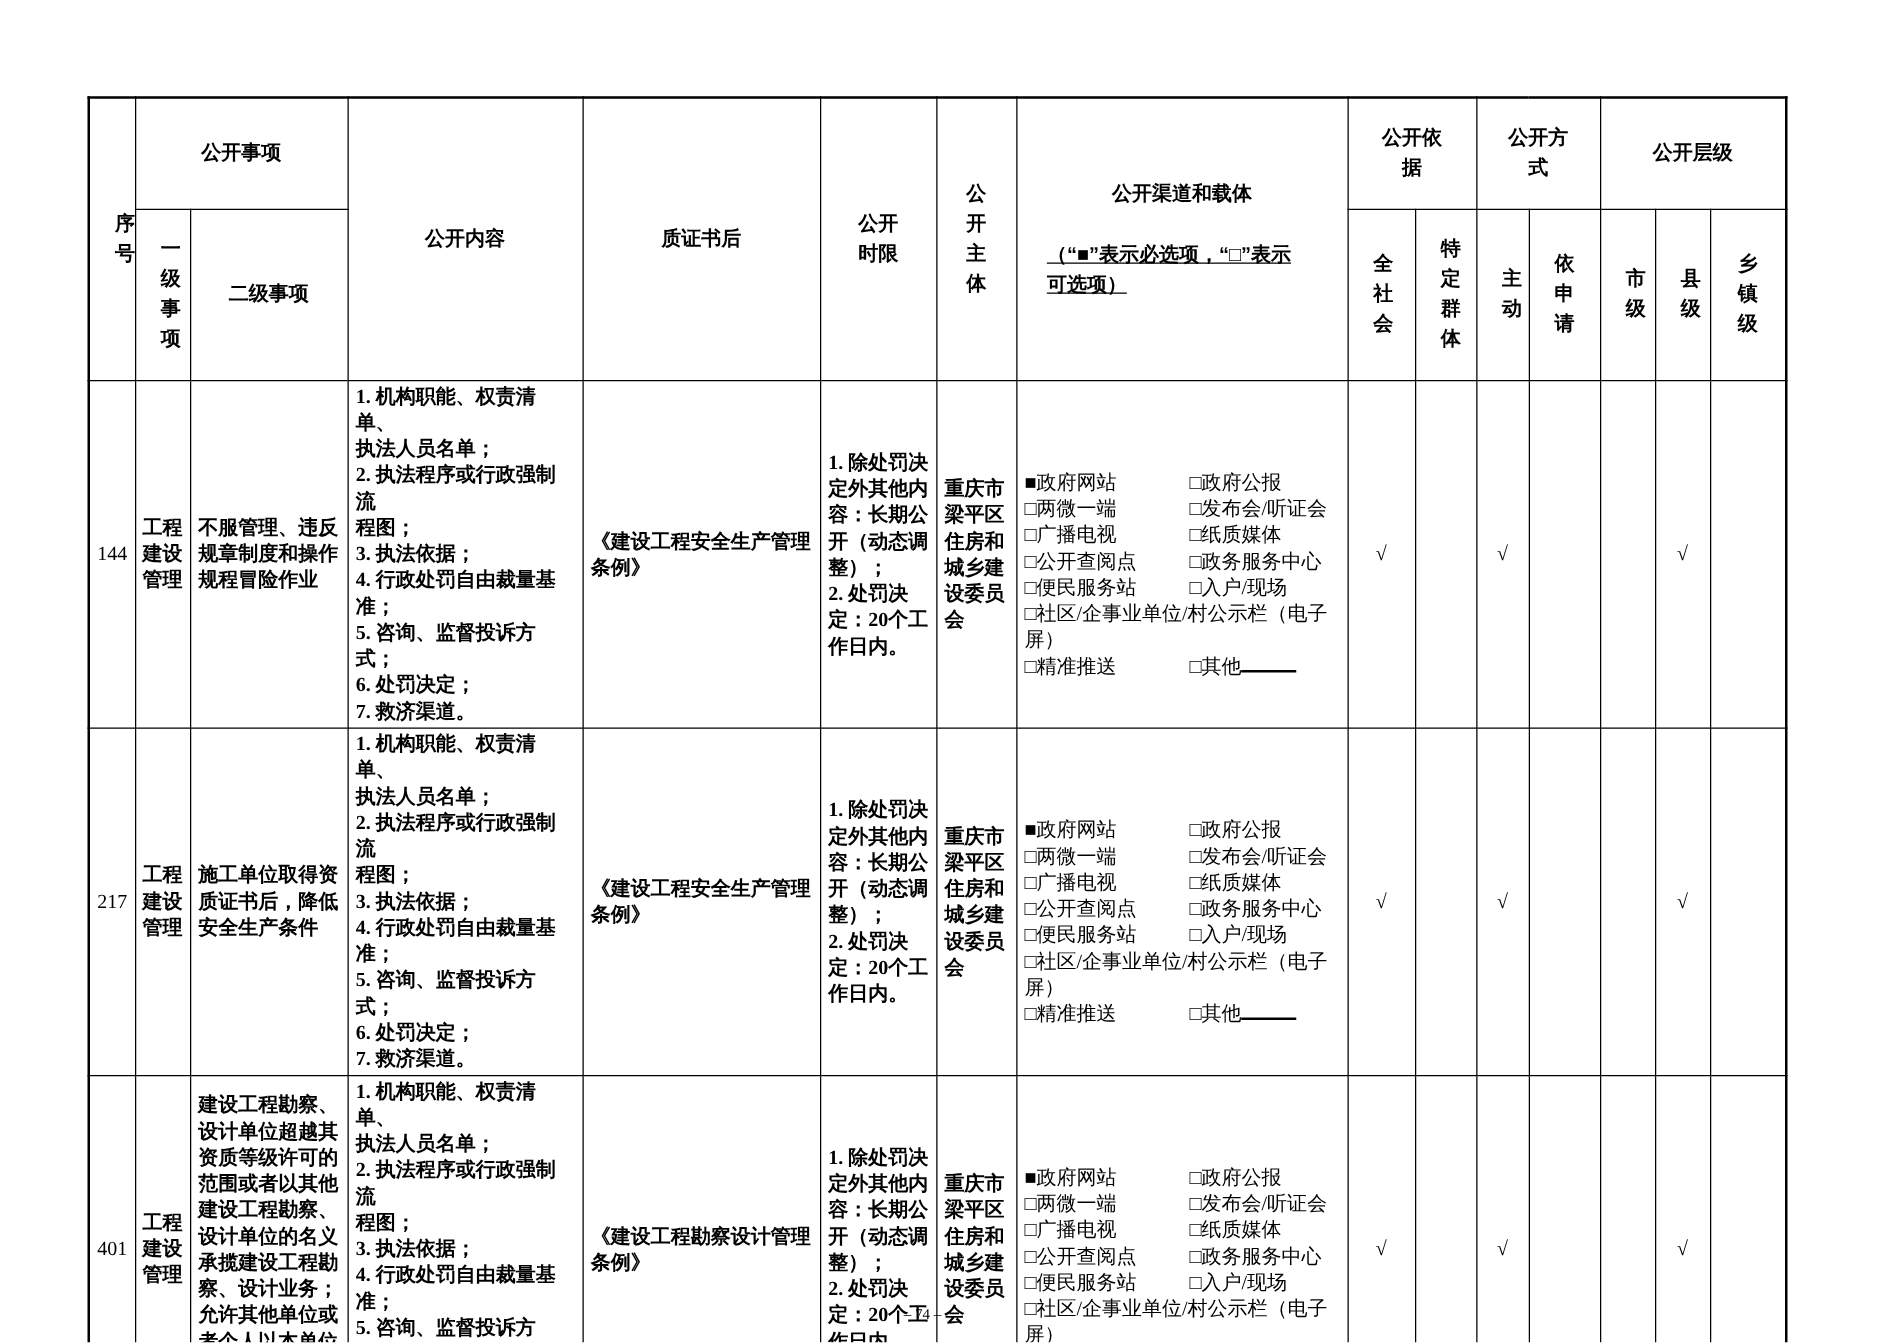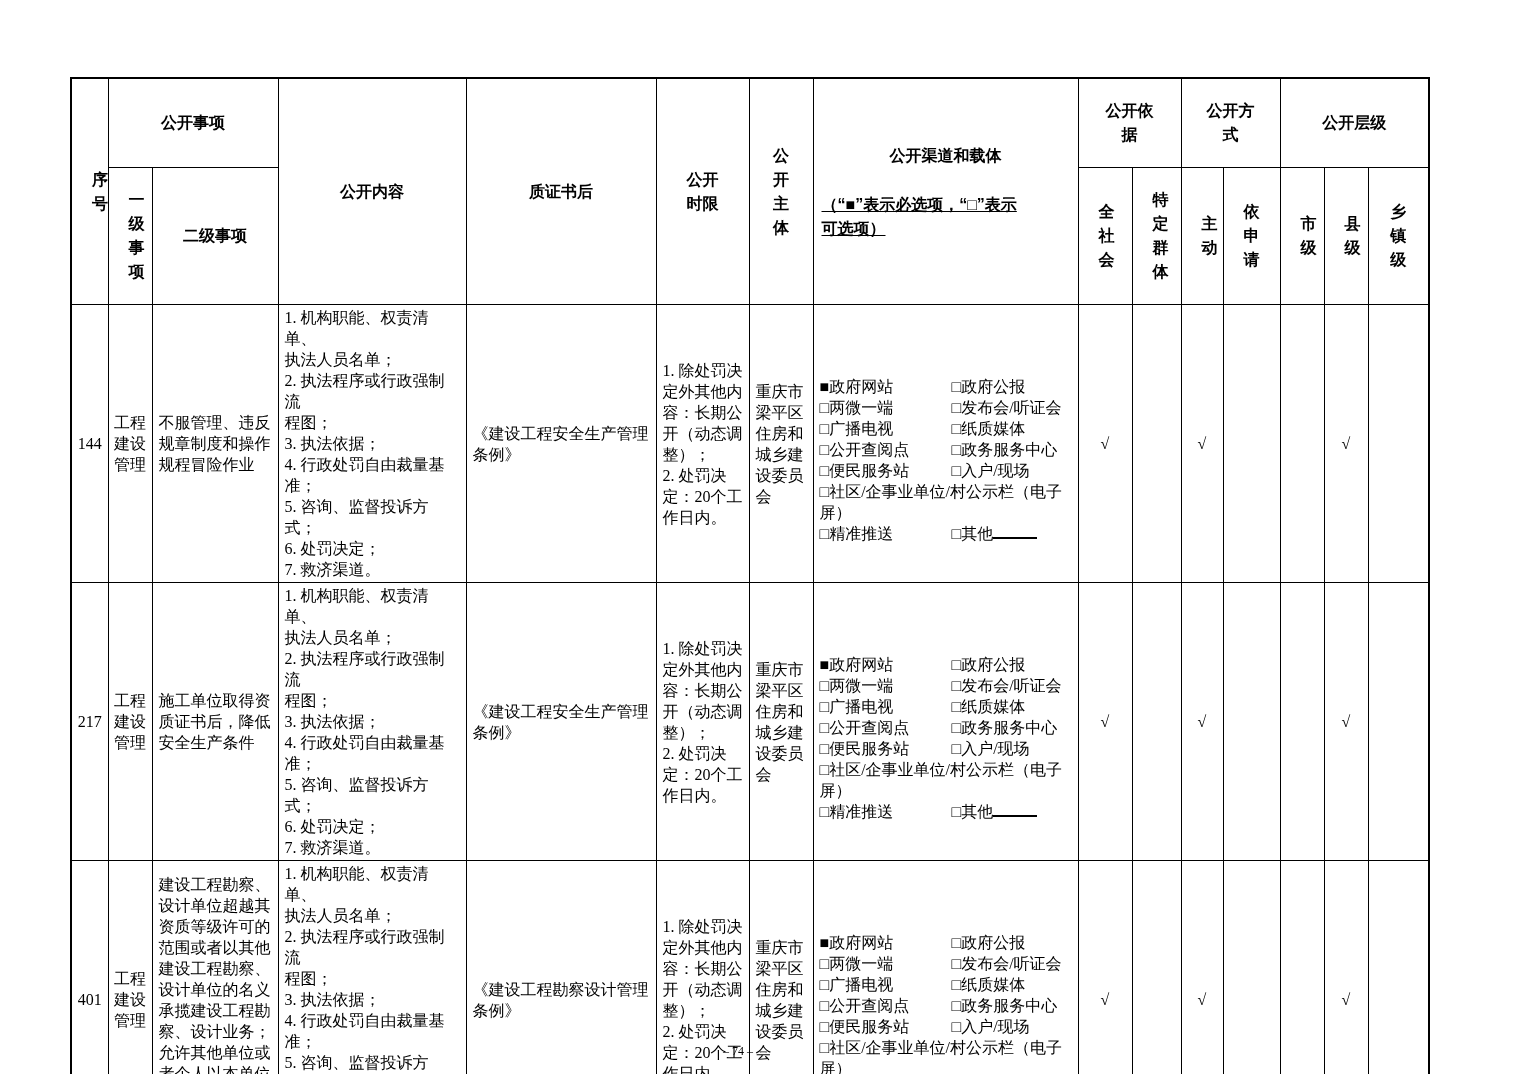--- a/index.html
+++ b/index.html
@@ -29,24 +29,24 @@
     white-space:pre-line;
     line-height:24px;
     padding:20px;
   }
   .grid td{
     line-height:21px;
     padding:2px 6px;
   }
   td.c{text-align:center;padding:2px;}
   td.l{text-align:left;}
-  .pre{white-space:pre-line;}
+  .pre{white-space:pre-line;font-weight:bold;}
   .tight{line-height:20px;}
 
-  th.channels-head{padding:2px 8px;text-align:left;margin-left:26px;}
+  th.channels-head{padding:2px 24px;text-align:left;margin-left:26px;}
   .ch-title{text-align:center;line-height:26px;}
   .ch-note{text-align:left;line-height:24px;white-space:pre-line;text-decoration:underline;}
 
   .channels{
     display:grid;
     grid-template-columns:132px 1fr;
     line-height:21px;
     text-align:left;
     margin-top:32px;
   }

